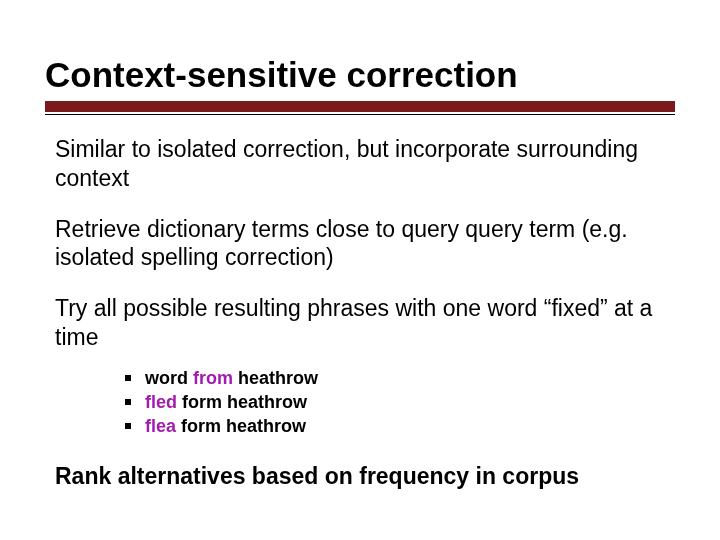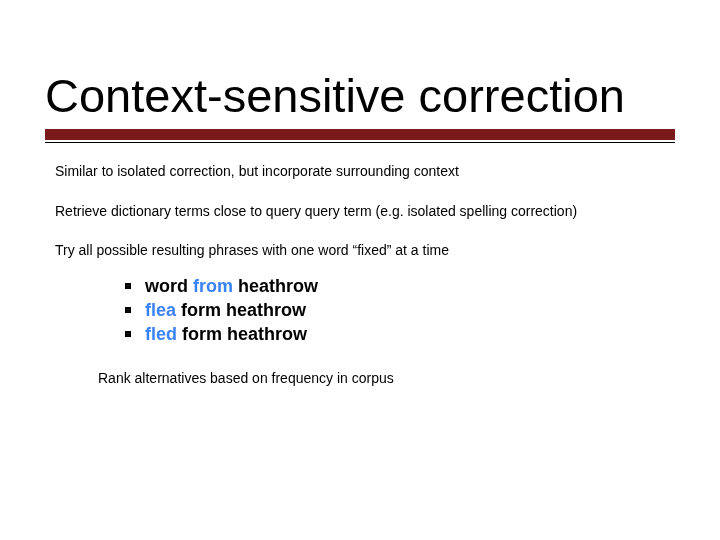--- a/index.html
+++ b/index.html
@@ -13,40 +13,40 @@
     overflow: hidden;
   }
   .slide {
     width: 720px;
     height: 540px;
     position: relative;
     box-sizing: border-box;
     padding: 55px 45px 0 45px;
   }
   .title {
-    font-size: 47px;
-    font-weight: normal;
-    margin: 13px 0 6px 0;
+    font-size: 35px;
+    font-weight: bold;
+    margin: 0 0 6px 0;
   }
   .rule-dark {
     height: 11px;
     background: #7a1a1a;
     margin: 0;
   }
   .rule-thin {
     height: 1px;
     background: #000000;
     margin-top: 2px;
     margin-bottom: 20px;
   }
   .body {
     padding-left: 10px;
   }
   .para {
-    font-size: 14px;
+    font-size: 23px;
     line-height: 1.25;
     margin: 0 0 22px 0;
   }
   .sublist {
     margin: 0 0 24px 0;
     padding-left: 70px;
   }
   .sublist .item {
     font-size: 18px;
     font-weight: bold;
@@ -56,25 +56,24 @@
   }
   .bullet-sq {
     display: inline-block;
     width: 6px;
     height: 6px;
     background: #000;
     margin-right: 14px;
     flex: 0 0 6px;
   }
   .red {
-    color: #3b82f6;
+    color: #a21caf;
   }
   .bold {
-    font-weight: normal;
-    margin-left: 43px;
+    font-weight: bold;
   }
 </style>
 </head>
 <body>
 
 <div class="slide">
   <h1 class="title">Context-sensitive correction</h1>
   <div class="rule-dark"></div>
   <div class="rule-thin"></div>
 
@@ -87,25 +86,25 @@
     <p class="para" style="margin-bottom:14px">Try all possible resulting phrases with one word “fixed” at a time</p>
 
     <div class="sublist">
 
     <div class="item">
           <span class="bullet-sq"></span>
           <span><span>word</span> <span class="red">from</span> <span>heathrow</span></span>
         </div>
         <div class="item">
           <span class="bullet-sq"></span>
-          <span><span class="red">flea</span> <span>form</span> <span>heathrow</span></span>
+          <span><span class="red">fled</span> <span>form</span> <span>heathrow</span></span>
         </div>
         <div class="item">
           <span class="bullet-sq"></span>
-          <span><span class="red">fled</span> <span>form</span> <span>heathrow</span></span>
+          <span><span class="red">flea</span> <span>form</span> <span>heathrow</span></span>
         </div>
       </div>
 
     <p class="para bold">Rank alternatives based on frequency in corpus</p>
 
 
   </div>
 </div>
 
 </body></html>

